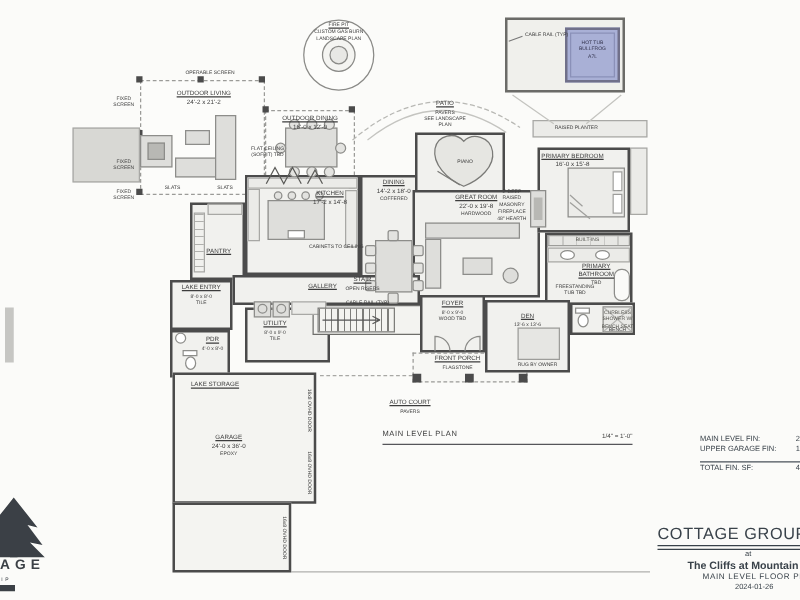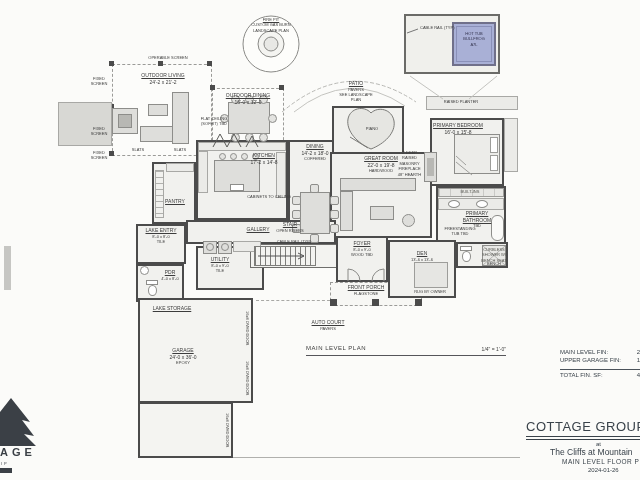--- a/index.html
+++ b/index.html
@@ -289,21 +289,21 @@
     </div>
   <div class="abs" style="left:560px;top:369px;width:82px;height:1px;background:#4a525a;"></div>
   <div class="abs tb" style="left:560px;top:372px;width:80px;display:flex;justify-content:space-between;font-size:6px;">
     <span>TOTAL FIN. SF:</span>
     <span>4</span>
     </div>
 
   <div class="abs tb" style="left:526px;top:419px;font-size:13px;letter-spacing:0.5px;white-space:nowrap;font-weight:500;">COTTAGE GROUP CON</div>
   <div class="abs" style="left:526px;top:436px;width:114px;height:4px;border-top:1px solid #39424a;border-bottom:1px solid #39424a;"></div>
   <div class="abs tb" style="left:596px;top:441px;font-size:6px;">at</div>
-  <div class="abs tb" style="left:550px;top:447px;font-size:8.5px;white-space:nowrap;font-weight:400;">The Cliffs at Mountain</div>
+  <div class="abs tb" style="left:550px;top:447px;font-size:8.5px;white-space:nowrap;font-weight:700;">The Cliffs at Mountain</div>
   <div class="abs tb" style="left:562px;top:458px;font-size:6.5px;letter-spacing:0.5px;white-space:nowrap;">MAIN LEVEL FLOOR PLAN</div>
   <div class="abs tb" style="left:588px;top:467px;font-size:6px;">2024-01-26</div>
 
   <svg width="54" height="50" style="left:-16px;top:396px;">
     <polygon points="27,2 8,26 16,24 4,40 14,38 2,50 52,50 40,38 50,40 38,24 46,26" fill="#3b4046"></polygon>
     <rect x="24" y="44" width="6" height="6" fill="#3b4046"></rect>
   </svg>
   <div class="abs" style="left:0;top:446px;font-size:11px;letter-spacing:4px;font-weight:bold;color:#3b4046;">AGE</div>
   <div class="abs" style="left:1px;top:461px;font-size:4px;letter-spacing:2px;color:#3b4046;">IP</div>
   <div class="abs" style="left:0;top:468px;width:12px;height:5px;background:#3b4046;"></div>

